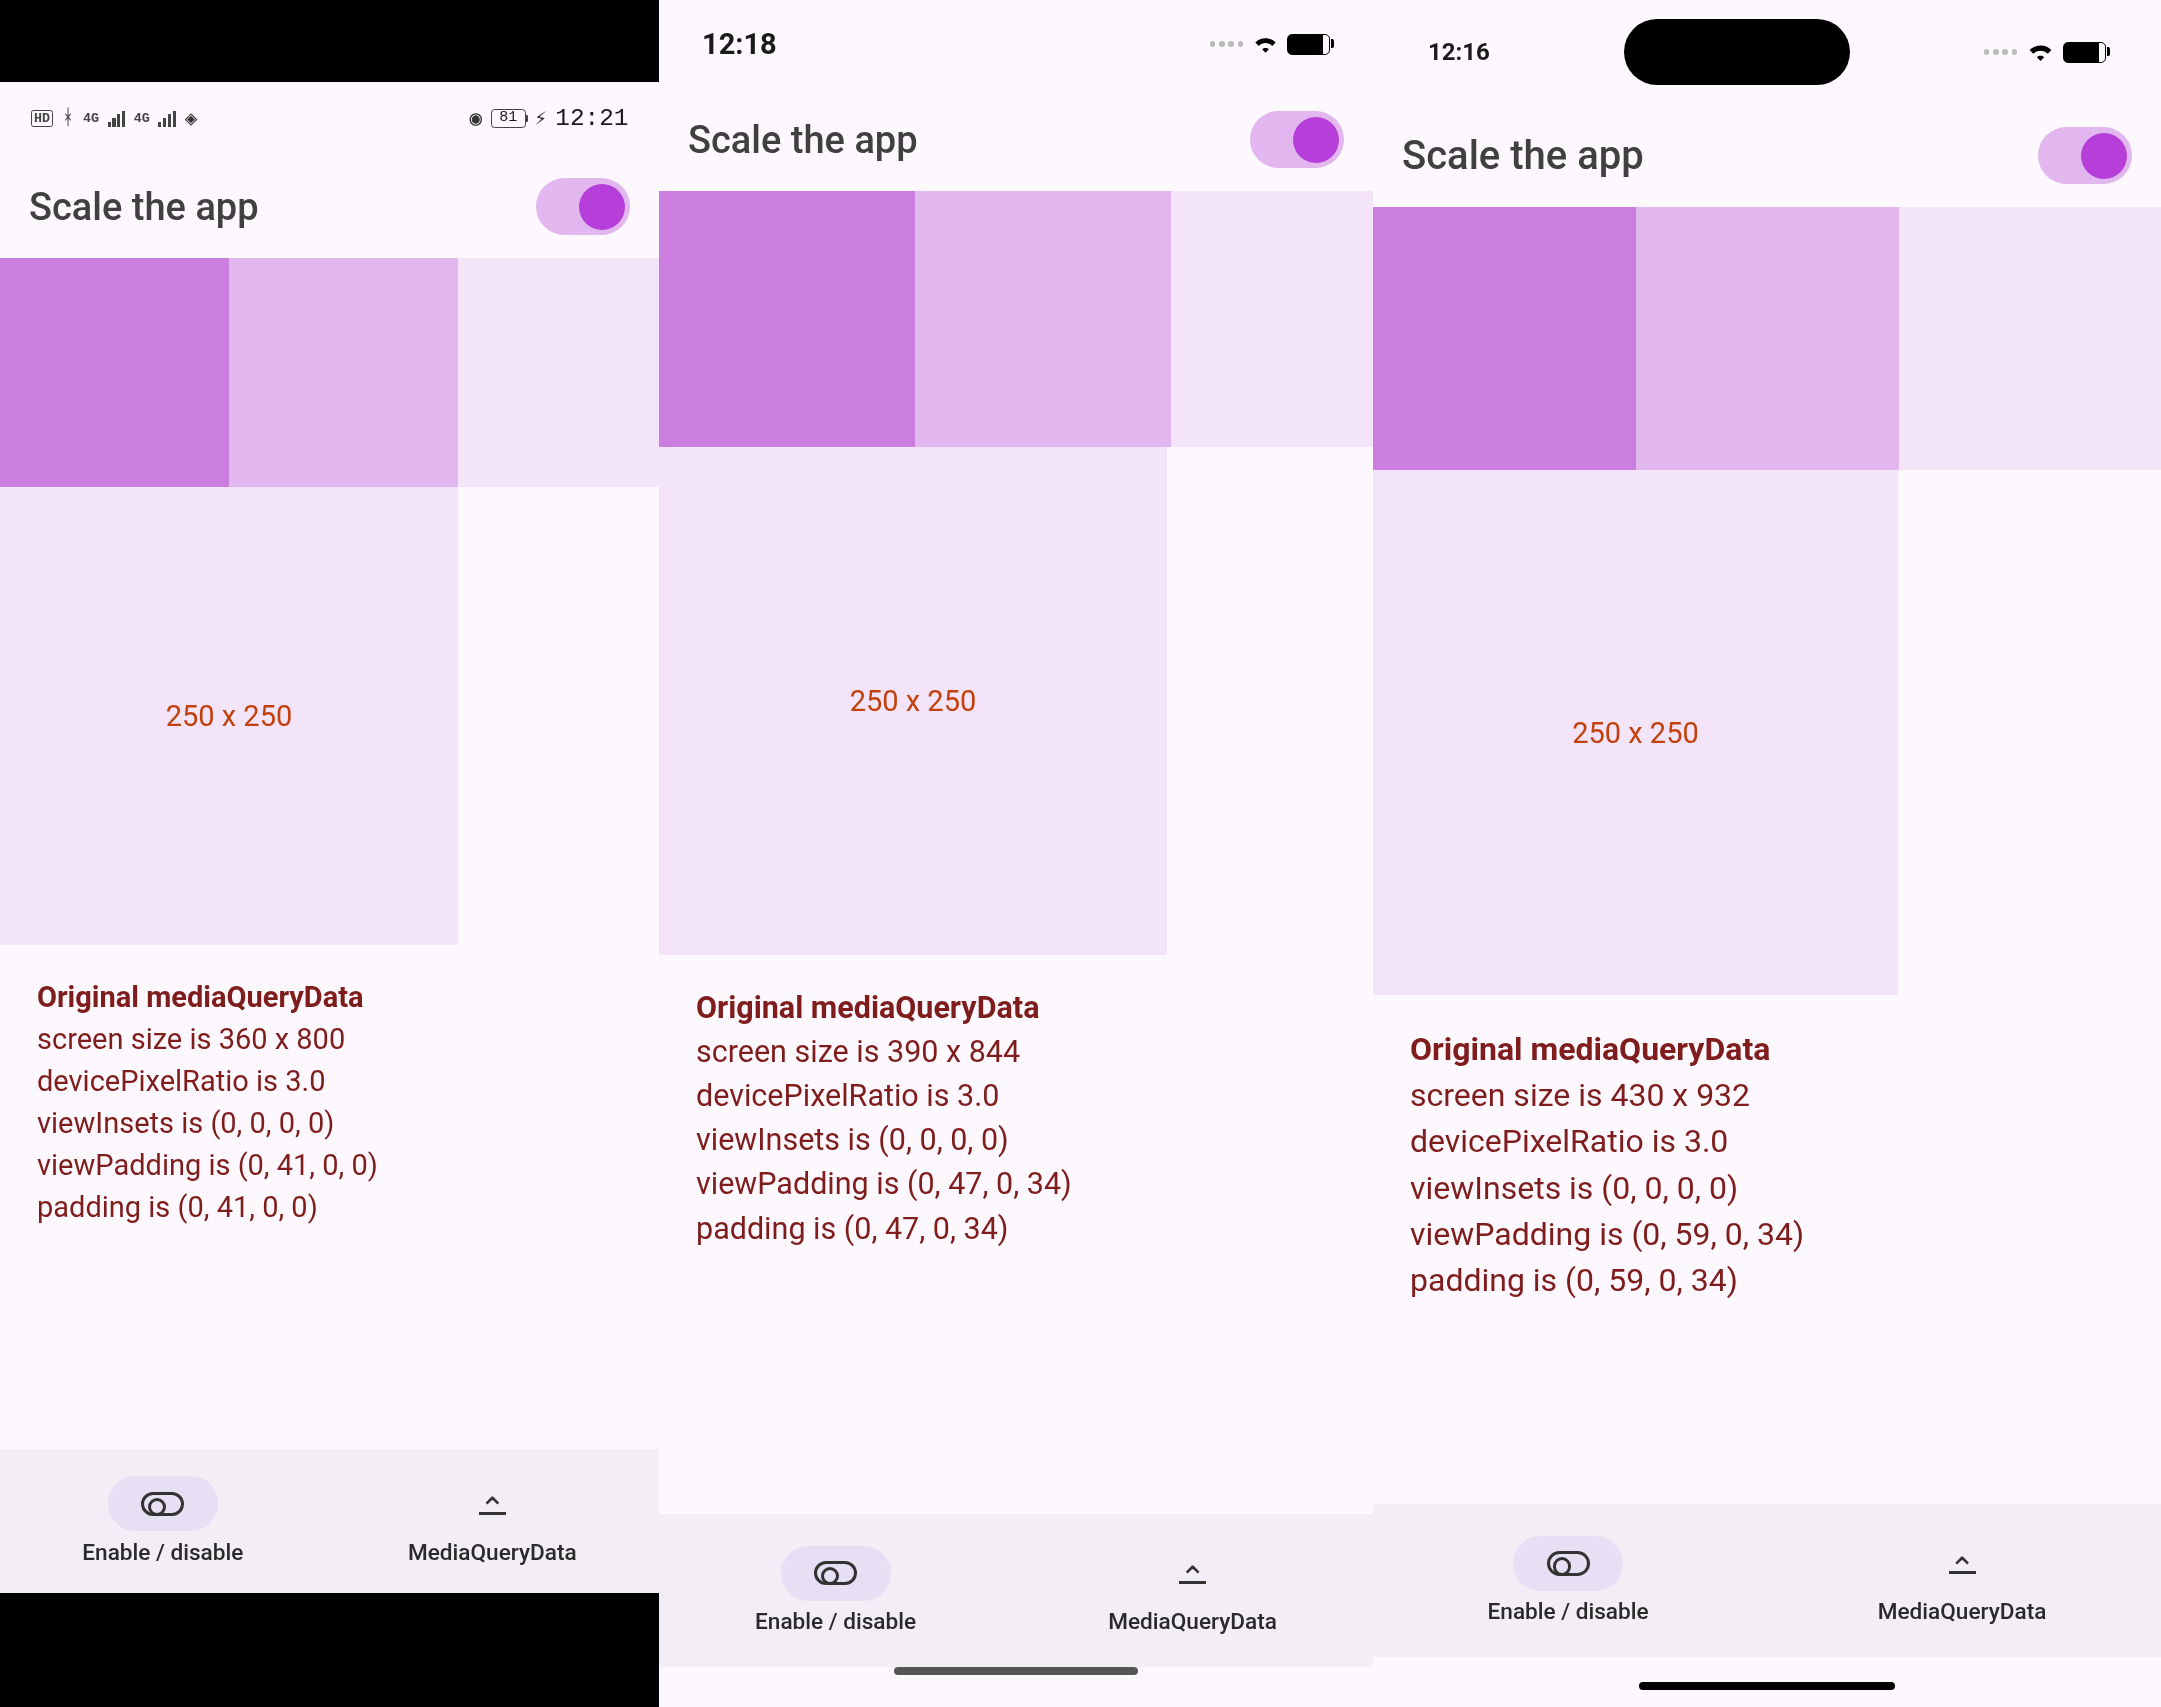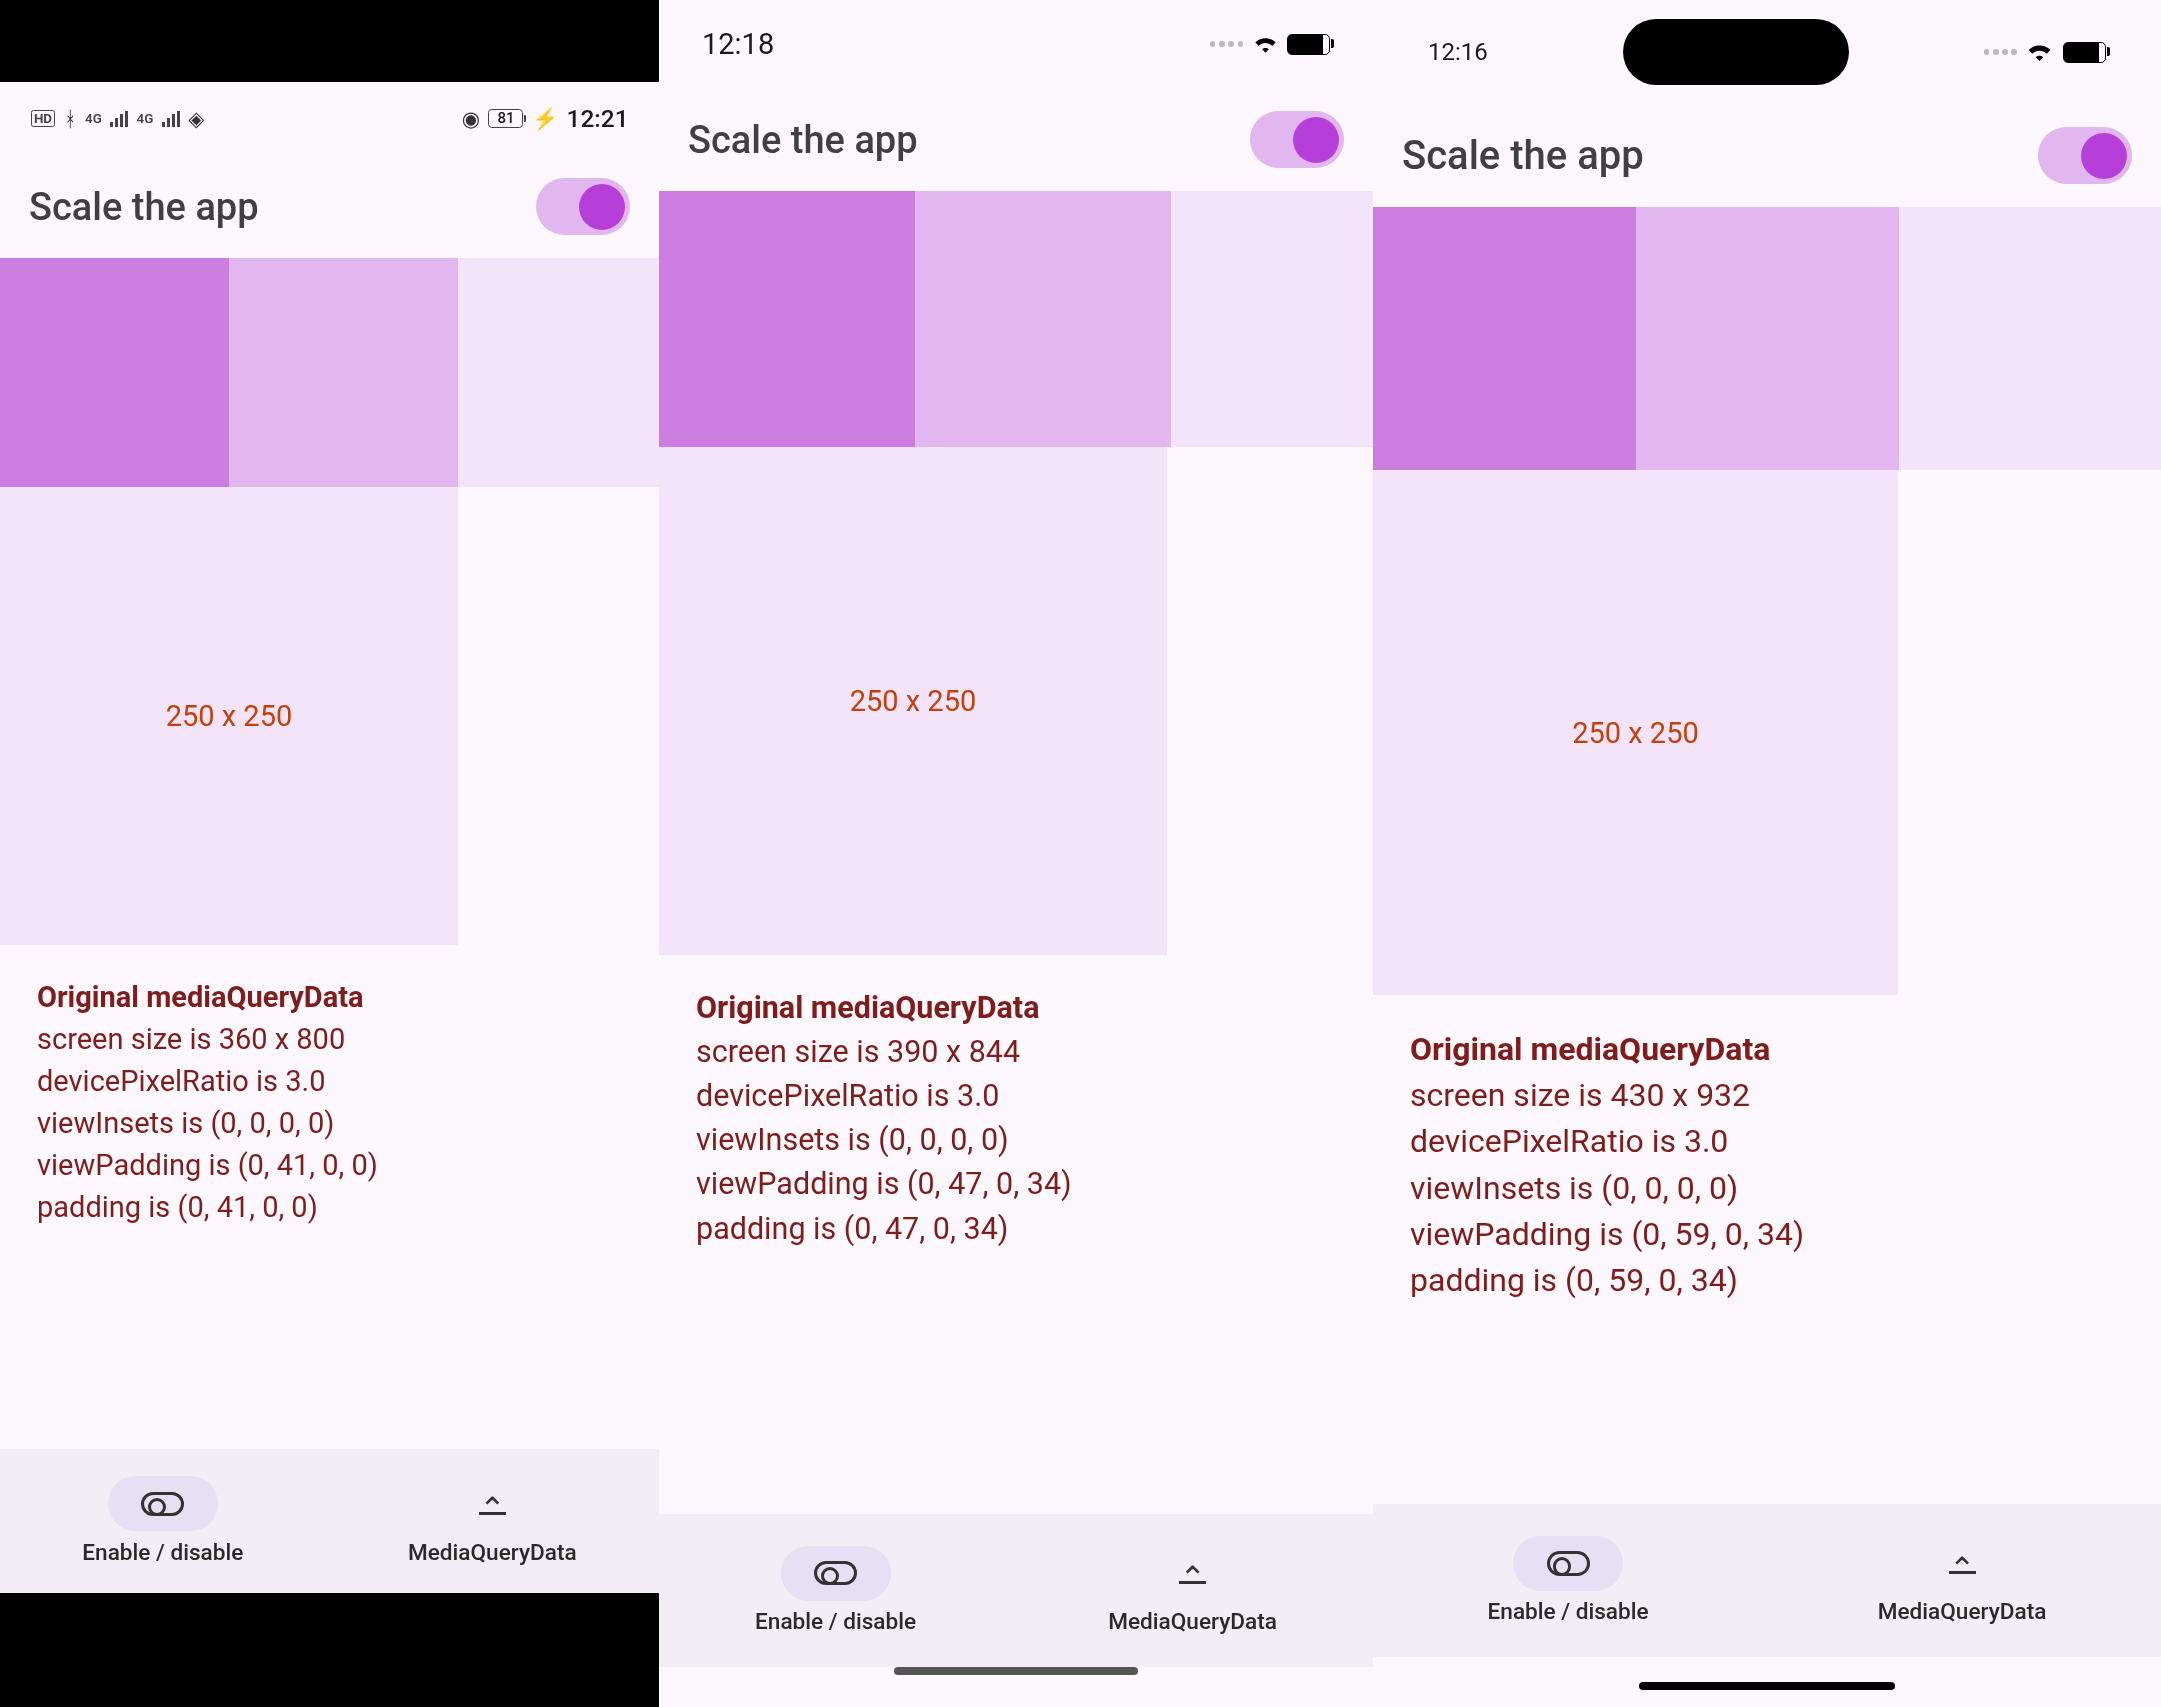--- a/index.html
+++ b/index.html
@@ -28,26 +28,26 @@
   .phone2 .spacer-bottom { height: 17px; }
 
   .status-bar {
     display: flex;
     align-items: center;
     justify-content: space-between;
     padding: 0 29px;
     font-size: 26px;
     font-weight: 500;
   }
-  .phone1 .status-bar { height: 73px; padding: 0 30.5px; justify-content: space-between; }
+  .phone1 .status-bar { height: 73px; padding: 0 30.5px; justify-content: space-between; font-family: Liberation Mono, monospace; }
   .phone2 .status-bar { height: 88px; padding: 0 43px; }
   .phone3 .status-bar { height: 104px; padding: 0 55px; }
 
   .status-left, .status-right { display: flex; align-items: center; gap: 8.5px; }
-  .status-time { font-weight: 400; font-size: 29px; }
+  .status-time { font-weight: 700; font-size: 29px; }
   .phone3 .status-time { font-size: 24px; }
 
   .icon-small { font-size: 21px; color: #333; }
   .battery-box {
     display: inline-block;
     width: 43px; height: 21px;
     border: 1.8px solid #000;
     border-radius: 4.9px;
     position: relative;
     background: linear-gradient(to right, #000 85%, transparent 85%);

